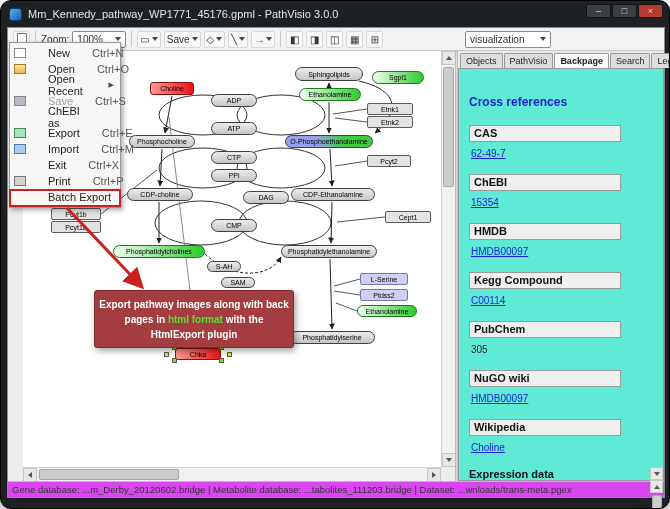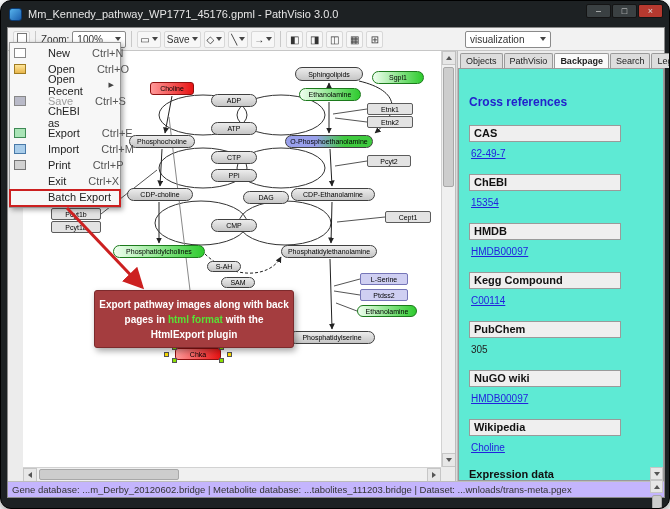--- a/index.html
+++ b/index.html
@@ -85,21 +85,21 @@
   .sb-content { flex:1; padding:8px 6px 0 10px; overflow:hidden; }
   .xref-heading { color:#2222cc; font-weight:bold; font-size:12px; margin:6px 0 16px; }
   .xsec { margin-bottom:13px; }
   .xsec-h { border:1px solid #9a9a9a; background:#efefef; font-weight:bold; font-size:11px;
             padding:1px 4px; width:152px; height:17px; color:#111; }
   .xsec-v { display:inline-block; font-size:10px; color:#2222dd; text-decoration:underline; margin:6px 0 0 2px; }
   .xsec-v.plain { color:#222; text-decoration:none; }
   .xref-footer { font-weight:bold; font-size:11px; color:#111; margin-top:4px; }
   .sb-scroll { width:13px; position:relative; background:#f0f0f0; border-left:1px solid #d2d2d2; flex:none; }
 
-  .statusbar { height:16px; border-top:1px solid #bdbdbd; background:#c4b5fd; font-size:9.5px;
+  .statusbar { height:16px; border-top:1px solid #bdbdbd; background:#d946ef; font-size:9.5px;
                display:flex; align-items:center; padding:0 4px; color:#333; white-space:nowrap; overflow:hidden; }
 
   
   .file-menu { position:absolute; left:8px; top:41px; width:112px; background:#f7f7f7;
                border:1px solid #979797; box-shadow:2px 2px 5px rgba(0,0,0,.35);
                font-size:11px; padding:2px 0; z-index:20; color:#222; }
   .fm-item { height:16px; display:flex; align-items:center; padding:0 6px 0 4px; gap:22px; }
   .fm-ic { width:12px; height:10px; flex:none; border:1px solid #888; }
   .fm-ic.none { border:none; }
   .fm-ic.page { background:#fff; }
@@ -387,28 +387,28 @@
       <span class="fm-ic exp"></span>
       <span class="fm-label">Export</span>
       <span class="fm-short">Ctrl+E</span>
     </div>
     <div class="fm-item">
       <span class="fm-ic imp"></span>
       <span class="fm-label">Import</span>
       <span class="fm-short">Ctrl+M</span>
     </div>
     <div class="fm-item">
+      <span class="fm-ic none"></span>
+      <span class="fm-label">Exit</span>
+      <span class="fm-short">Ctrl+X</span>
+    </div>
+    <div class="fm-item">
       <span class="fm-ic printer"></span>
       <span class="fm-label">Print</span>
       <span class="fm-short">Ctrl+P</span>
-    </div>
-    <div class="fm-item">
-      <span class="fm-ic none"></span>
-      <span class="fm-label">Exit</span>
-      <span class="fm-short">Ctrl+X</span>
     </div>
     <div class="fm-item">
       <span class="fm-ic none"></span>
       <span class="fm-label">Batch Export</span>
     </div>
   </div>
 
   <div class="red-box"></div>
 
   <svg class="ann-arrow">

